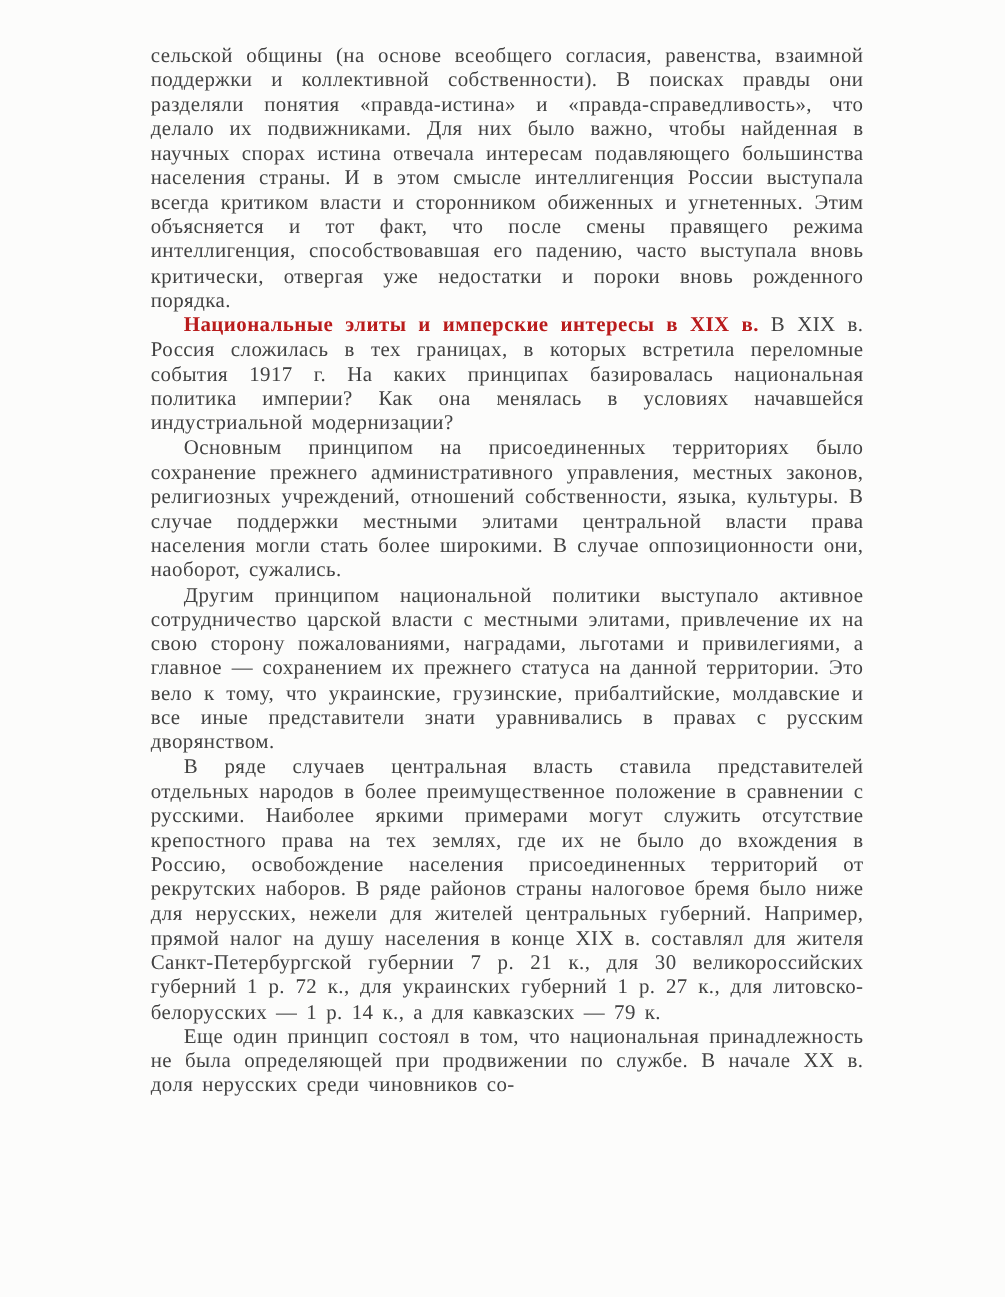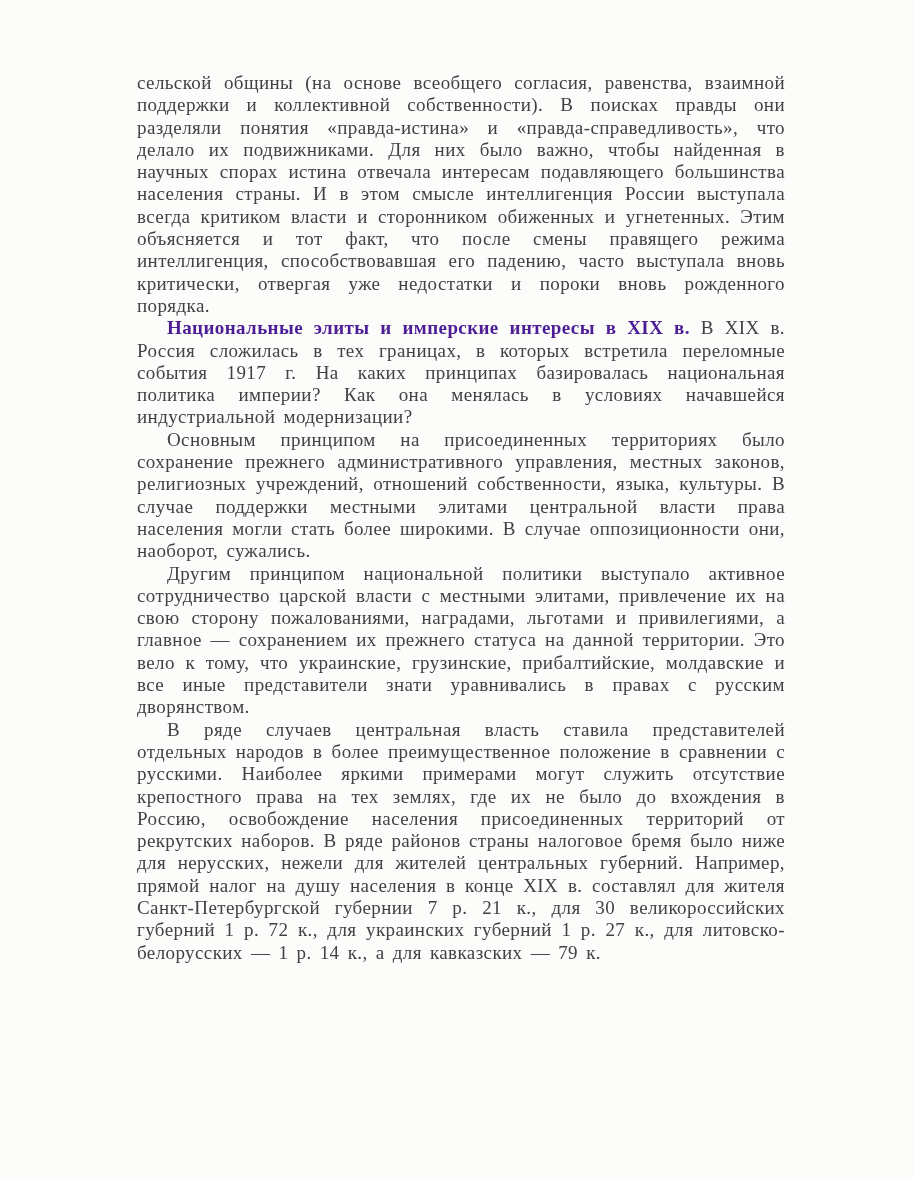--- a/index.html
+++ b/index.html
@@ -20,32 +20,31 @@
   .text-block {
     position: absolute;
     left: 137px;
     top: 40px;
     width: 648px;
     text-align: justify;
     font-size: 19px;
     line-height: 22.3px;
     letter-spacing: 0.4px;
     word-spacing: 3px;
-    margin-top: 32px;
   }
   p.para {
     margin: 0;
     padding: 0;
   }
   p.para.indent {
     text-indent: 30px;
   }
   p.para b {
     font-weight: bold;
-    color: #4c1d95;
+    color: #b91c1c;
   }
   .page-number {
     position: absolute;
     left: 0;
     top: 1124px;
     width: 100%;
     text-align: center;
     font-size: 19px;
     letter-spacing: 1px;
     color: #4a4a4a;
@@ -54,14 +53,15 @@
 </head>
 <body>
 
 <div class="page">
   <div class="text-block">
       <p class="para">сельской общины (на основе всеобщего согласия, равенства, взаимной поддержки и коллективной собственности). В поисках правды они разделяли понятия «правда-истина» и «правда-справедливость», что делало их подвижниками. Для них было важно, чтобы найденная в научных спорах истина отвечала интересам подавляющего большинства населения страны. И в этом смысле интеллигенция России выступала всегда критиком власти и сторонником обиженных и угнетенных. Этим объясняется и тот факт, что после смены правящего режима интеллигенция, способствовавшая его падению, часто выступала вновь критически, отвергая уже недостатки и пороки вновь рожденного порядка.</p>
       <p class="para indent"><b>Национальные элиты и имперские интересы в XIX в.</b> В XIX в. Россия сложилась в тех границах, в которых встретила переломные события 1917 г. На каких принципах базировалась национальная политика империи? Как она менялась в условиях начавшейся индустриальной модернизации?</p>
       <p class="para indent">Основным принципом на присоединенных территориях было сохранение прежнего административного управления, местных законов, религиозных учреждений, отношений собственности, языка, культуры. В случае поддержки местными элитами центральной власти права населения могли стать более широкими. В случае оппозиционности они, наоборот, сужались.</p>
       <p class="para indent">Другим принципом национальной политики выступало активное сотрудничество царской власти с местными элитами, привлечение их на свою сторону пожалованиями, наградами, льготами и привилегиями, а главное — сохранением их прежнего статуса на данной территории. Это вело к тому, что украинские, грузинские, прибалтийские, молдавские и все иные представители знати уравнивались в правах с русским дворянством.</p>
       <p class="para indent">В ряде случаев центральная власть ставила представителей отдельных народов в более преимущественное положение в сравнении с русскими. Наиболее яркими примерами могут служить отсутствие крепостного права на тех землях, где их не было до вхождения в Россию, освобождение населения присоединенных территорий от рекрутских наборов. В ряде районов страны налоговое бремя было ниже для нерусских, нежели для жителей центральных губерний. Например, прямой налог на душу населения в конце XIX в. составлял для жителя Санкт-Петербургской губернии 7 р. 21 к., для 30 великороссийских губерний 1 р. 72 к., для украинских губерний 1 р. 27 к., для литовско-белорусских — 1 р. 14 к., а для кавказских — 79 к.</p>
+      <p class="para indent">Еще один принцип состоял в том, что национальная принадлежность не была определяющей при продвижении по службе. В начале XX в. доля нерусских среди чиновников со-</p>
     </div>
 </div>
 
 </body></html>

